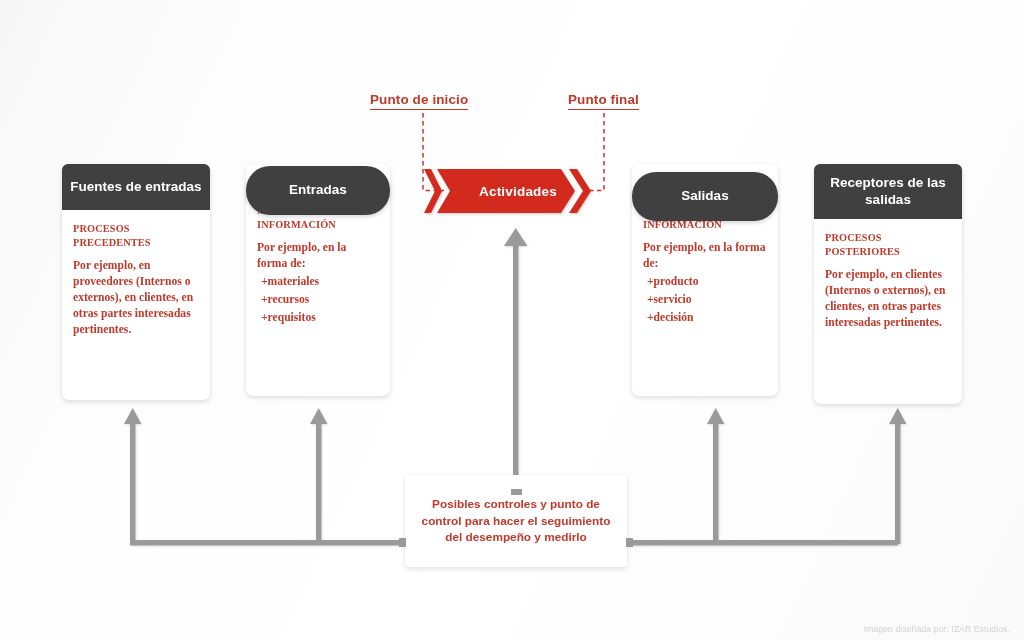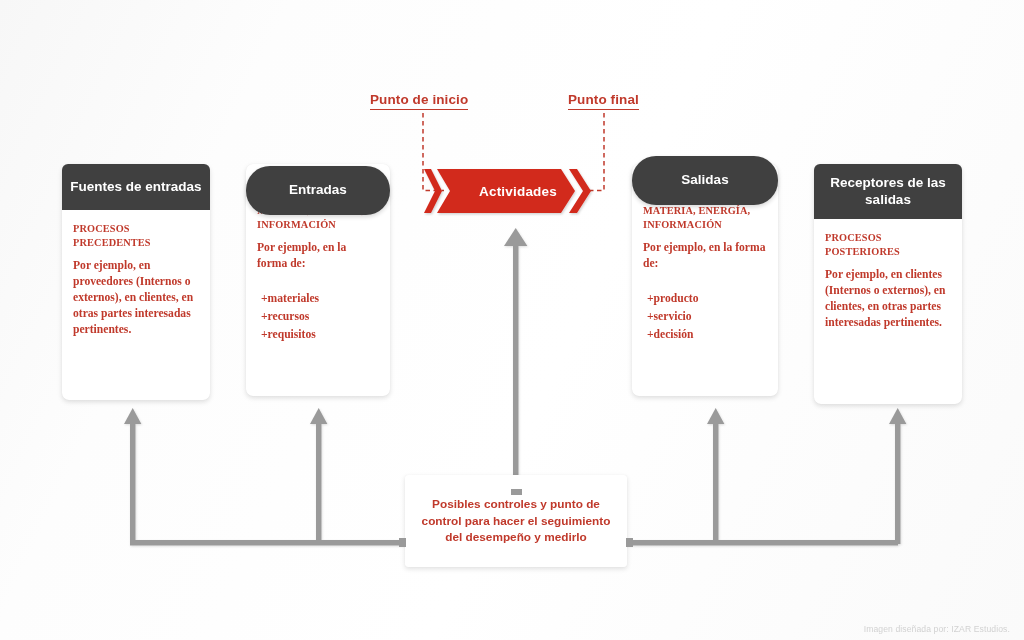--- a/index.html
+++ b/index.html
@@ -96,39 +96,39 @@
     white-space: pre-line;
   }
   .para {
     font-size: 11.6px;
     font-weight: bold;
     color: #c0392b;
     line-height: 1.37;
   }
   .bullets {
     list-style: none;
-    margin-top: 18px;
+    margin-top: 1px;
   }
   .bullets li {
     font-size: 11.6px;
     font-weight: bold;
     color: #c0392b;
     line-height: 1.55;
     padding-left: 4px;
   }
 
   
   #card-sources   { left: 62px;  top: 164px; width: 148px; height: 236px; }
   #card-sources .card-head { height: 46px; }
 
   #card-inputs    { left: 246px; top: 164px; width: 144px; height: 232px; }
   #card-inputs-wrap-head { position: absolute; left: 246px; top: 166px; width: 144px; height: 49px; }
 
   #card-outputs   { left: 632px; top: 164px; width: 146px; height: 232px; }
-  #card-outputs-wrap-head { position: absolute; left: 632px; top: 156px; width: 146px; height: 49px; }
+  #card-outputs-wrap-head { position: absolute; left: 632px; top: 172px; width: 146px; height: 49px; }
 
   #card-receivers { left: 814px; top: 164px; width: 148px; height: 240px; }
   #card-receivers .card-head { height: 55px; }
 
   .pill-body-pad { padding-top: 40px; }
 
   
   #activities {
     position: absolute;
     left: 424px;

